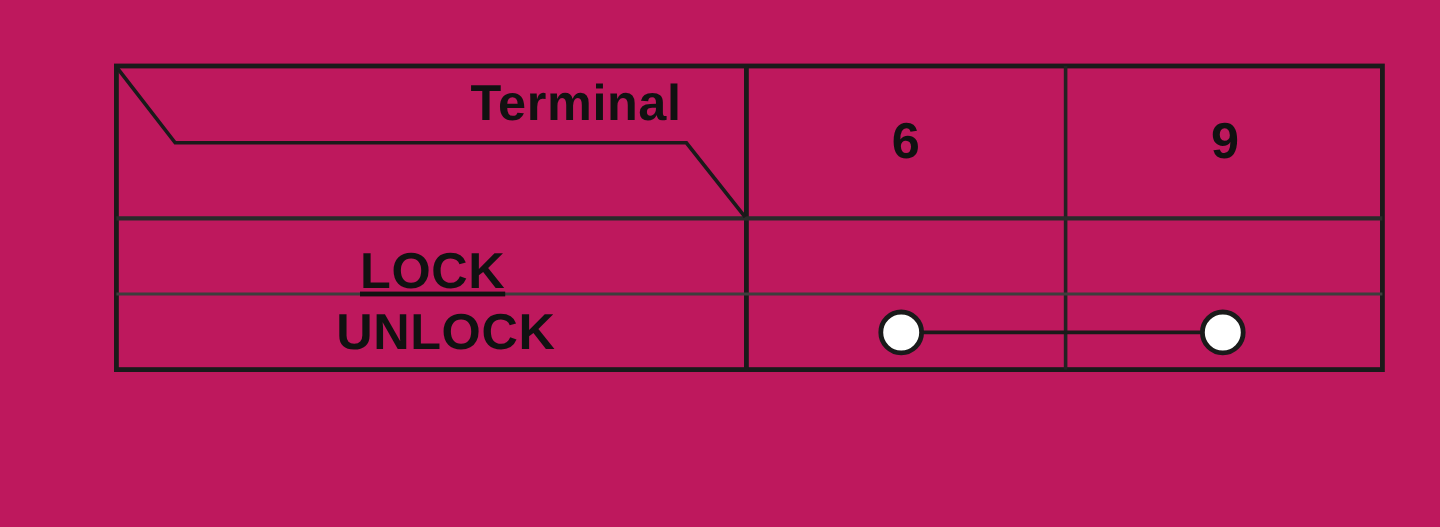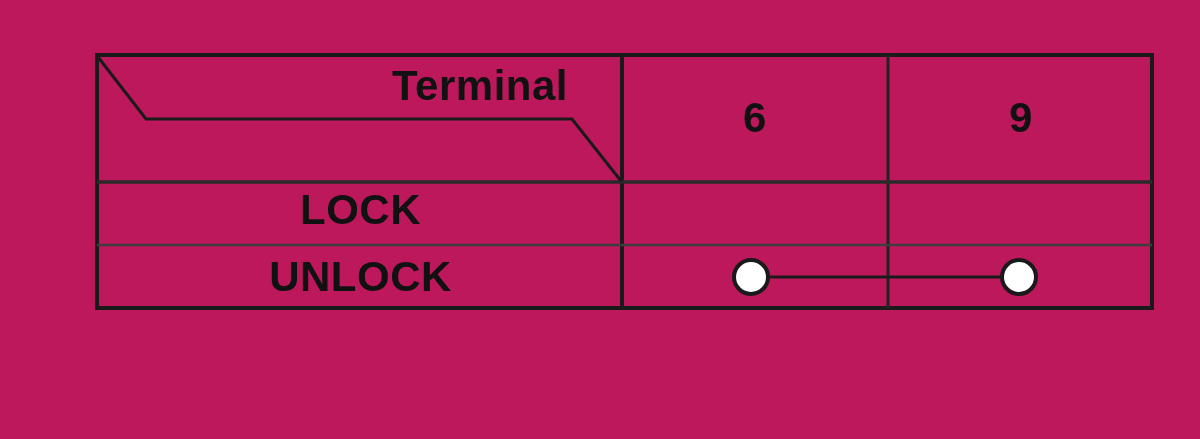--- a/index.html
+++ b/index.html
@@ -46,22 +46,22 @@
     left: 145px;
     top: 119px;
     width: 430px;
     height: 61px;
     justify-content: flex-start;
   }
   
   #col-6 { left: 622px; top: 55px; width: 266px; height: 125px; }
   #col-9 { left: 888px; top: 55px; width: 266px; height: 125px; }
   
-  #row-lock   { left: 99px; top: 180px; width: 523px; height: 59px; }
-  #row-unlock { left: 99px; top: 247px; width: 523px; height: 59px; text-align: right; }
+  #row-lock   { left: 99px; top: 196px; width: 523px; height: 59px; text-decoration: underline; }
+  #row-unlock { left: 110px; top: 247px; width: 523px; height: 59px; text-align: right; }
 </style>
 </head>
 <body>
 
 <div id="page">
 
   <svg id="diagram-svg" viewBox="0 0 1200 439" xmlns="http://www.w3.org/2000/svg">
 
     <rect x="97" y="55" width="1055" height="253" fill="none" stroke="#1a1a1a" stroke-width="4"></rect>
 

